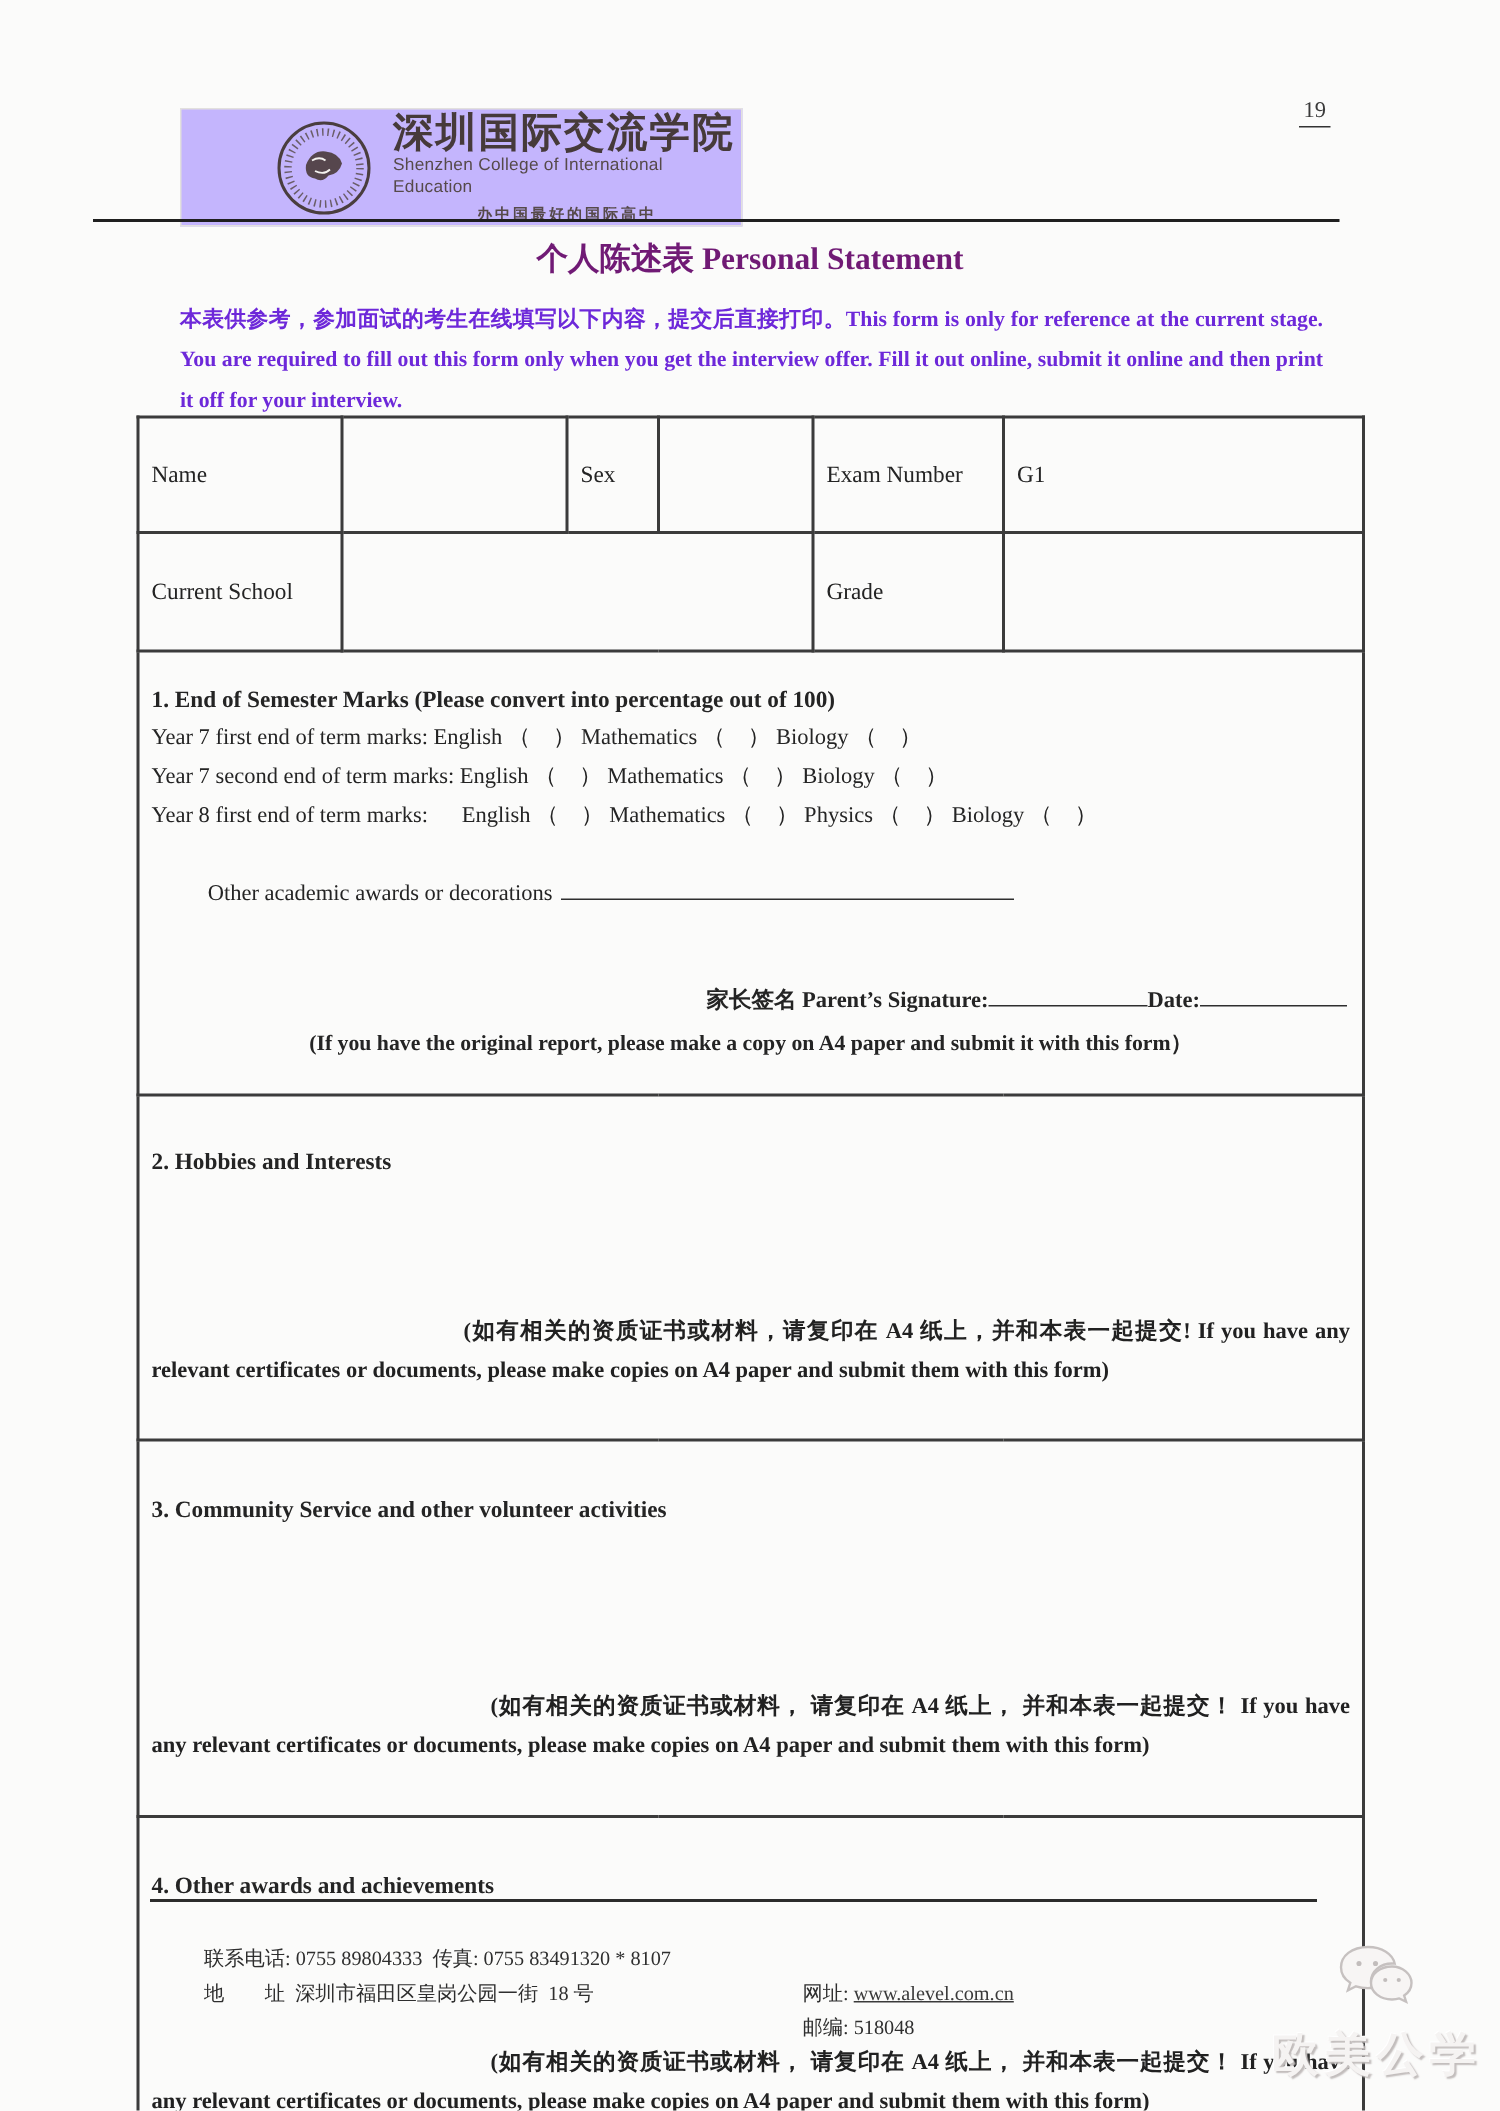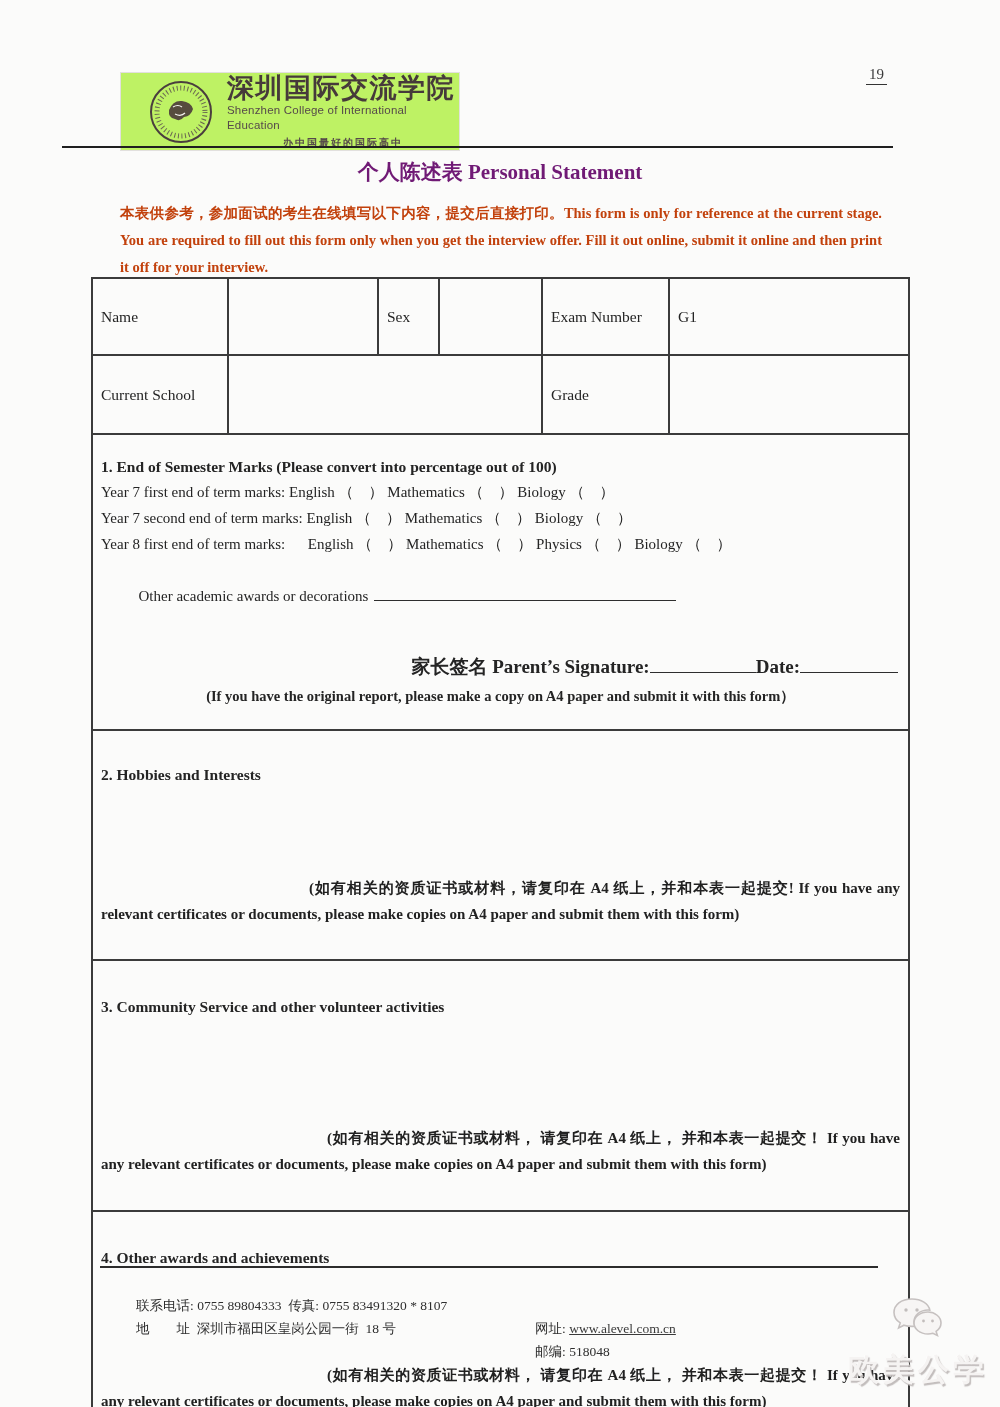--- a/index.html
+++ b/index.html
@@ -10,37 +10,37 @@
     color:#262626;
     overflow:hidden;
   }
   .page-num{
     position:absolute;top:66px;left:866px;
     font-size:15px;border-bottom:1.5px solid #333;padding:0 3px 1px 3px;color:#3a3a3a;
   }
   
   .logo-box{
     position:absolute;top:72px;left:120px;width:338px;height:77px;
-    background:#bef264;border:1px solid #e2e0de;
-    display:flex;align-items:center;
+    background:#c4b5fd;border:1px solid #e2e0de;
+    display:flex;align-items:center;padding-left:35px;
   }
   .seal{width:64px;height:64px;margin-left:28px;flex:0 0 auto;}
   .logo-text{margin-left:14px;color:#463a3a;}
   .logo-zh{font-size:27px;font-weight:bold;letter-spacing:1.5px;font-family:"Liberation Sans","DejaVu Sans",sans-serif;line-height:30px;}
   .logo-en{font-size:11.5px;letter-spacing:.2px;font-family:"Liberation Sans","DejaVu Sans",sans-serif;color:#564a4a;line-height:15px;}
   .logo-slogan{font-size:10px;font-weight:bold;letter-spacing:2px;text-align:center;color:#564a4a;margin-top:3px;font-family:"Liberation Sans","DejaVu Sans",sans-serif;}
   .hr1{position:absolute;top:146px;left:62px;width:831px;height:2px;background:#1f1f1f;}
   
   .title{
     position:absolute;top:158px;left:0;width:1000px;margin:0;
     text-align:center;font-size:21px;font-weight:bold;color:#701a75;
   }
   .intro{
     position:absolute;top:200px;left:120px;width:762px;margin:0;
-    font-size:14.5px;font-weight:bold;line-height:27px;text-align:justify;color:#c2410c;
+    font-size:14.5px;font-weight:bold;line-height:27px;text-align:justify;color:#6d28d9;
   }
   
   table.form{
     position:absolute;top:277px;left:91px;width:817px;
     border-collapse:collapse;table-layout:fixed;
   }
   table.form td{
     border:2px solid #3b3b3b;
     font-size:15.5px;vertical-align:middle;
     padding:20px 8px;color:#242424;
@@ -48,21 +48,21 @@
   tr.r1 td{height:35px;}
   tr.r2 td{height:37px;}
   td.exam-val{font-size:12px;vertical-align:middle;padding-left:10px;color:#3a3a3a;}
   td.sec{vertical-align:top;padding:6px 10px;}
   .sec-h{font-weight:bold;font-size:15.5px;line-height:24px;white-space:pre-wrap;}
   .s1-line{font-size:15px;line-height:26px;white-space:pre-wrap;}
   .blank{display:inline-block;border-bottom:1.5px solid #2e2e2e;height:13px;vertical-align:baseline;}
   .blank.long{width:302px;margin-left:6px;}
   .blank.sig{width:106px;}
   .blank.date{width:98px;}
-  .sig-row{margin-top:19px;text-align:right;font-weight:bold;font-size:19px;line-height:26px;padding-right:2px;}
+  .sig-row{margin-top:19px;text-align:right;font-weight:bold;font-size:15px;line-height:26px;padding-right:2px;}
   .copy-note{margin-top:3px;text-align:center;font-weight:bold;font-size:14.5px;line-height:26px;}
   td.s1{height:246px;}
   td.s2{height:188px;}
   td.s3{height:209px;}
   td.s4{height:195px;}
   .note{
     margin:0;font-weight:bold;font-size:15px;line-height:26px;
     text-align:justify;white-space:pre-wrap;color:#212121;
   }
   .n2{margin-top:88px;text-indent:208px;}

